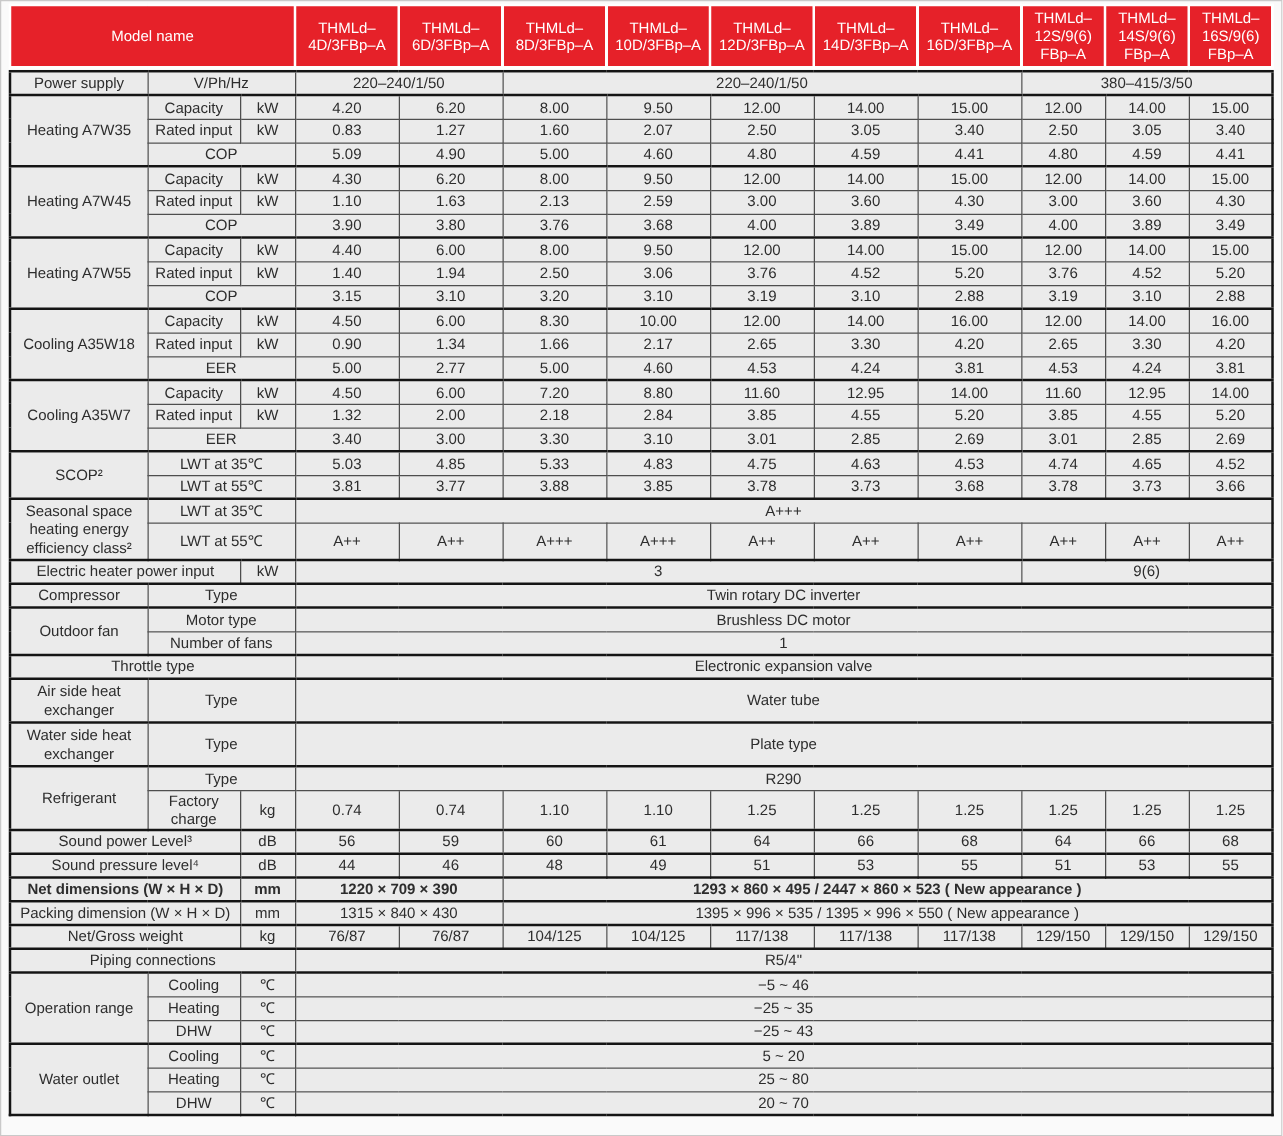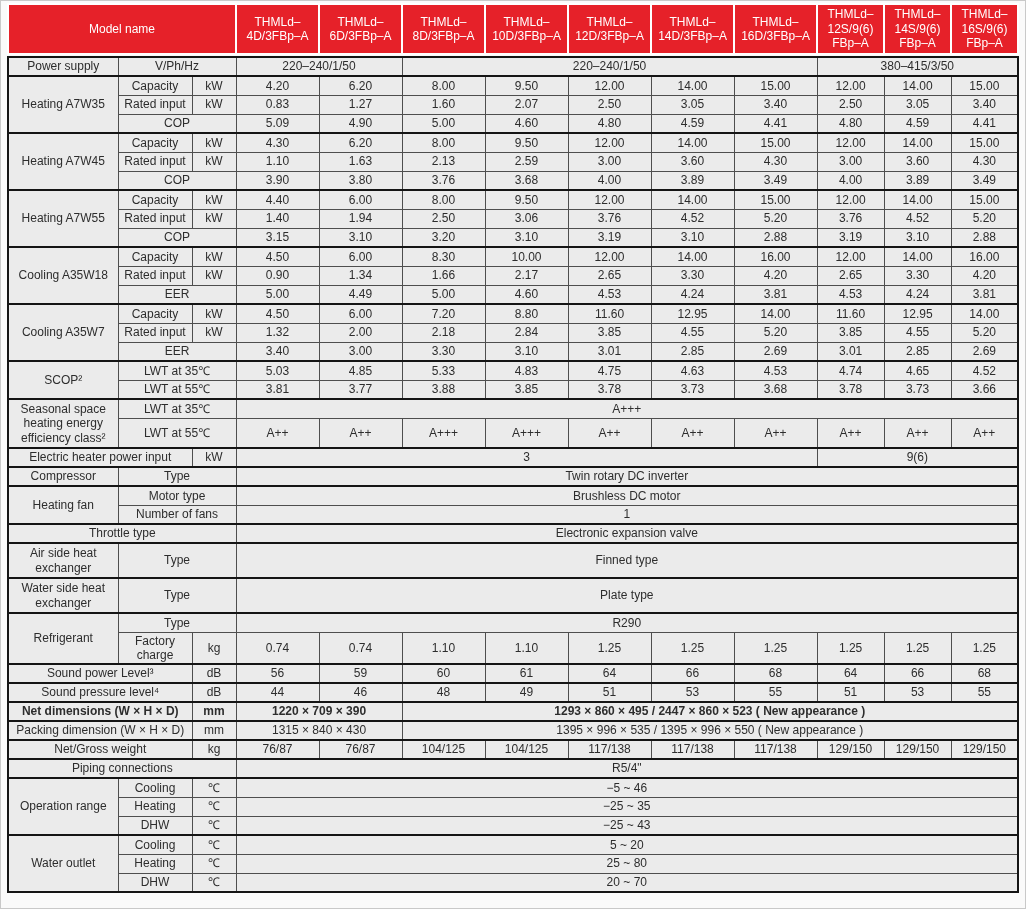--- a/index.html
+++ b/index.html
@@ -257,21 +257,21 @@
             <td>2.65</td>
             <td>3.30</td>
             <td>4.20</td>
             <td>2.65</td>
             <td>3.30</td>
             <td>4.20</td>
           </tr>
           <tr style="height: 19px;">
             <td colspan="2" class="lab">EER</td>
             <td>5.00</td>
-            <td>4.49</td>
+            <td>2.77</td>
             <td>5.00</td>
             <td>4.60</td>
             <td>4.53</td>
             <td>4.24</td>
             <td>3.81</td>
             <td>4.53</td>
             <td>4.24</td>
             <td>3.81</td>
           </tr>
           <tr class="sec" style="height: 19px;">
@@ -368,37 +368,37 @@
             <td class="u">kW</td>
             <td colspan="7">3</td>
             <td colspan="3">9(6)</td>
           </tr>
           <tr class="sec" style="height: 19px;">
             <td class="lab">Compressor</td>
             <td colspan="2" class="lab">Type</td>
             <td colspan="10">Twin rotary DC inverter</td>
           </tr>
           <tr class="sec" style="height: 19px;">
-            <td rowspan="2" class="lab">Heating fan</td>
+            <td rowspan="2" class="lab">Outdoor fan</td>
             <td colspan="2" class="lab">Motor type</td>
             <td colspan="10">Brushless DC motor</td>
           </tr>
           <tr style="height: 19px;">
             <td colspan="2" class="lab">Number of fans</td>
             <td colspan="10">1</td>
           </tr>
           <tr class="sec" style="height: 19px; margin-left: 32px;">
             <td colspan="3" class="lab">Throttle type</td>
             <td colspan="10">Electronic expansion valve</td>
           </tr>
           <tr class="sec" style="height: 35px;">
             <td class="lab">Air side heat
 exchanger</td>
             <td colspan="2" class="lab">Type</td>
-            <td colspan="10">Finned type</td>
+            <td colspan="10">Water tube</td>
           </tr>
           <tr class="sec" style="height: 35px; padding-left: 16px;">
             <td class="lab">Water side heat
 exchanger</td>
             <td colspan="2" class="lab">Type</td>
             <td colspan="10">Plate type</td>
           </tr>
           <tr class="sec" style="height: 19px;">
             <td rowspan="2" class="lab">Refrigerant</td>
             <td colspan="2" class="lab">Type</td>

